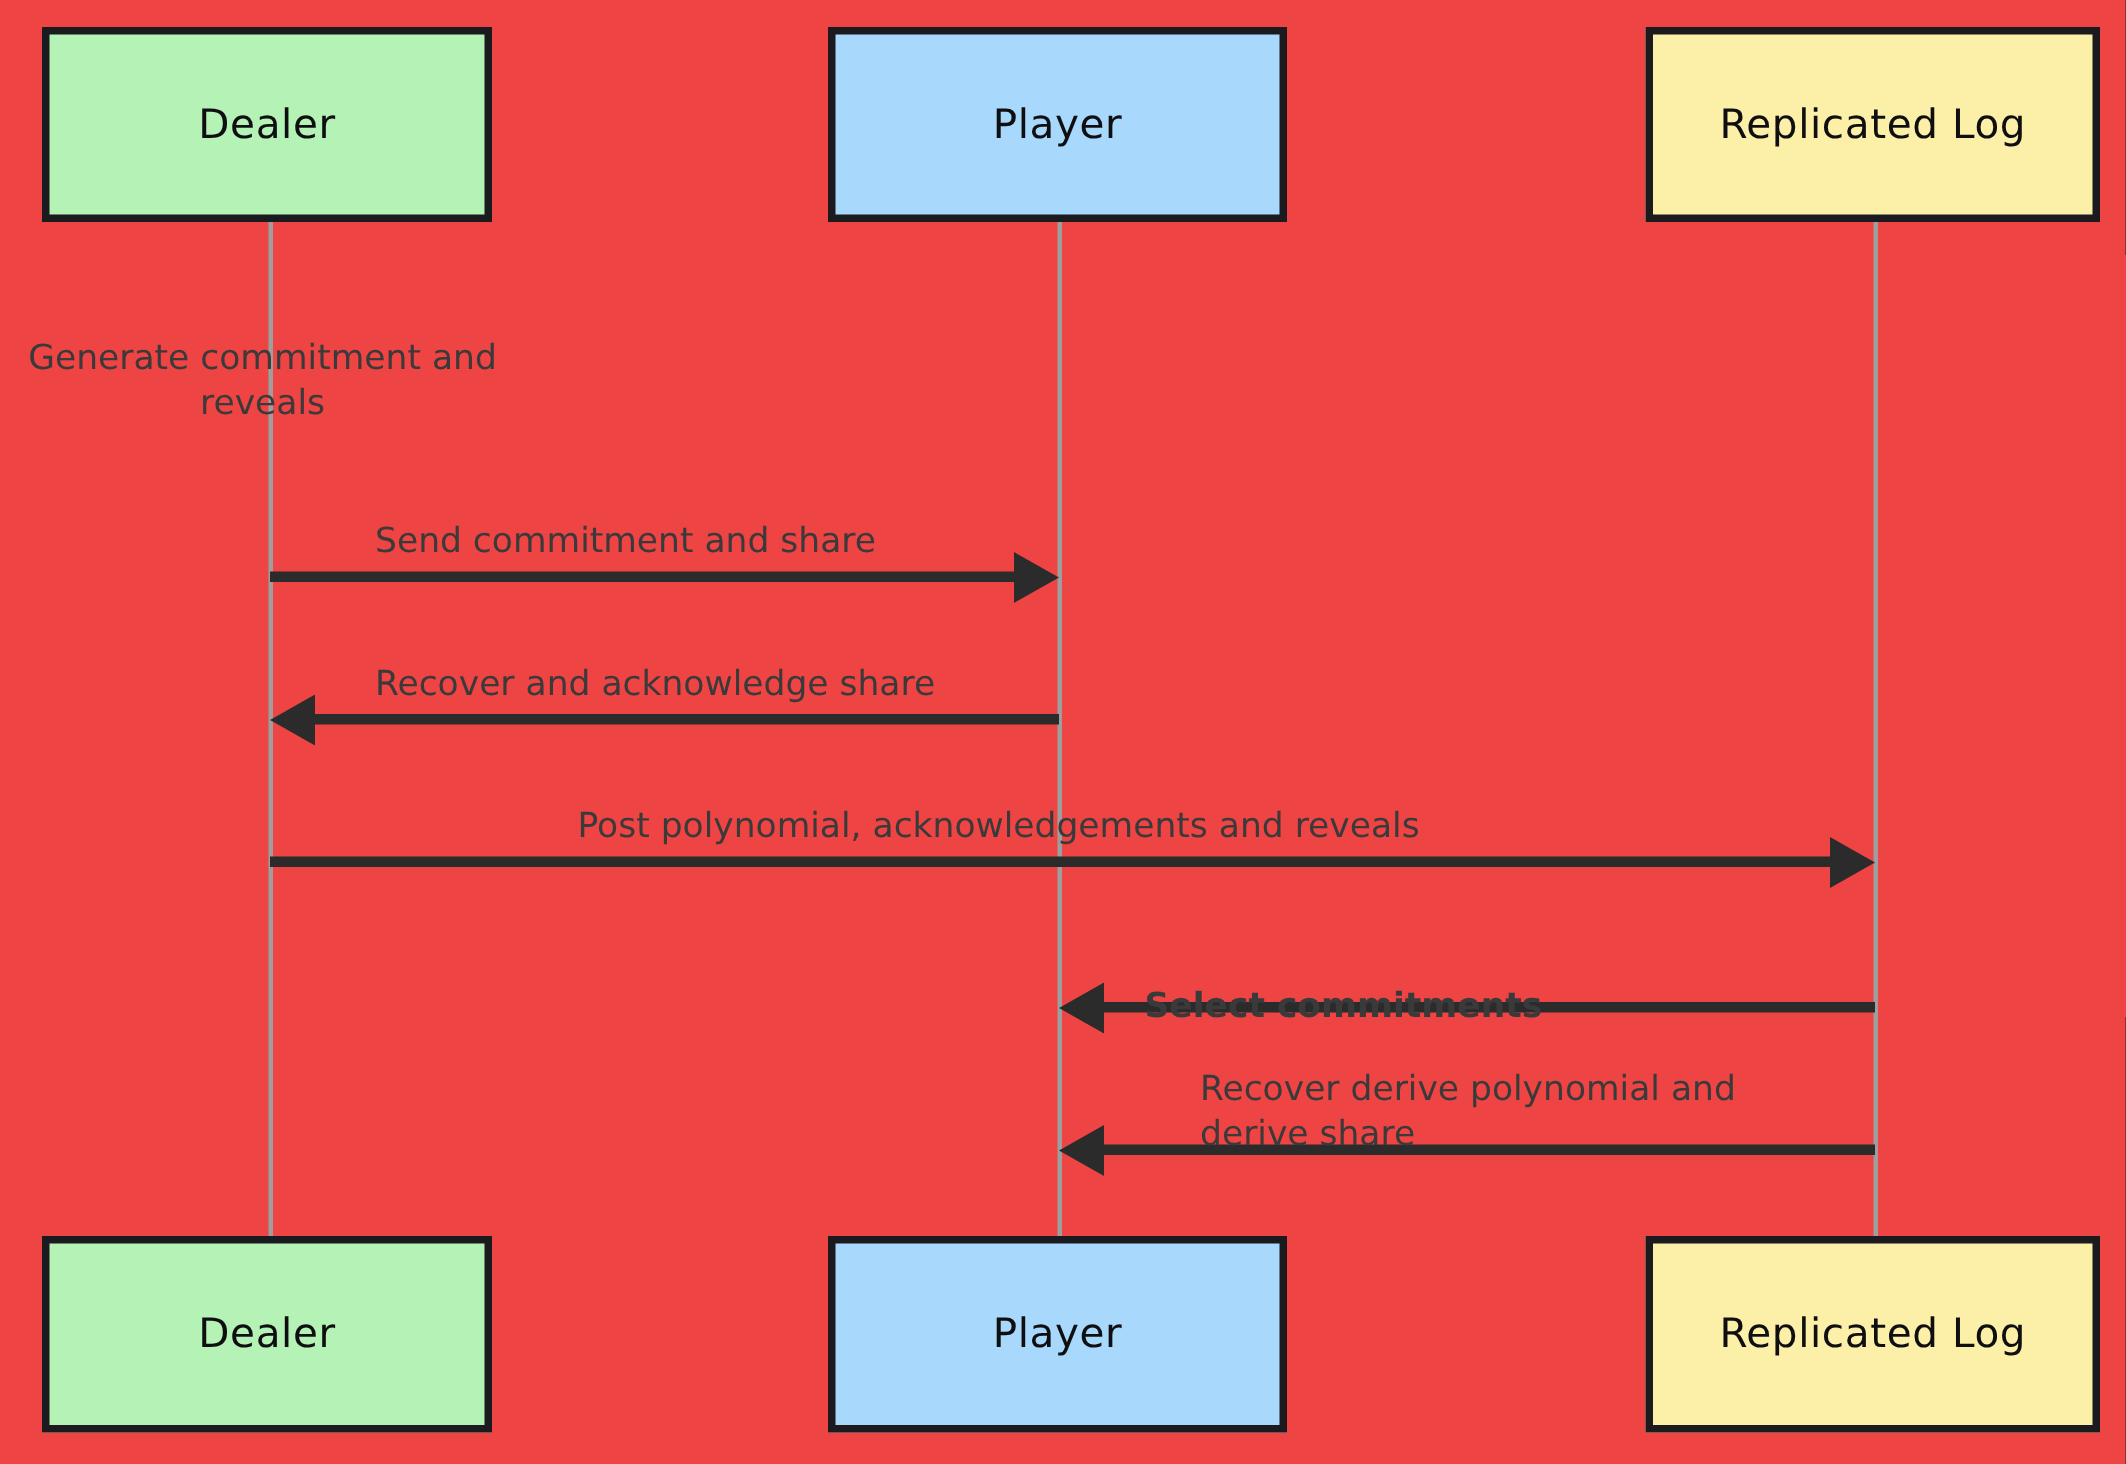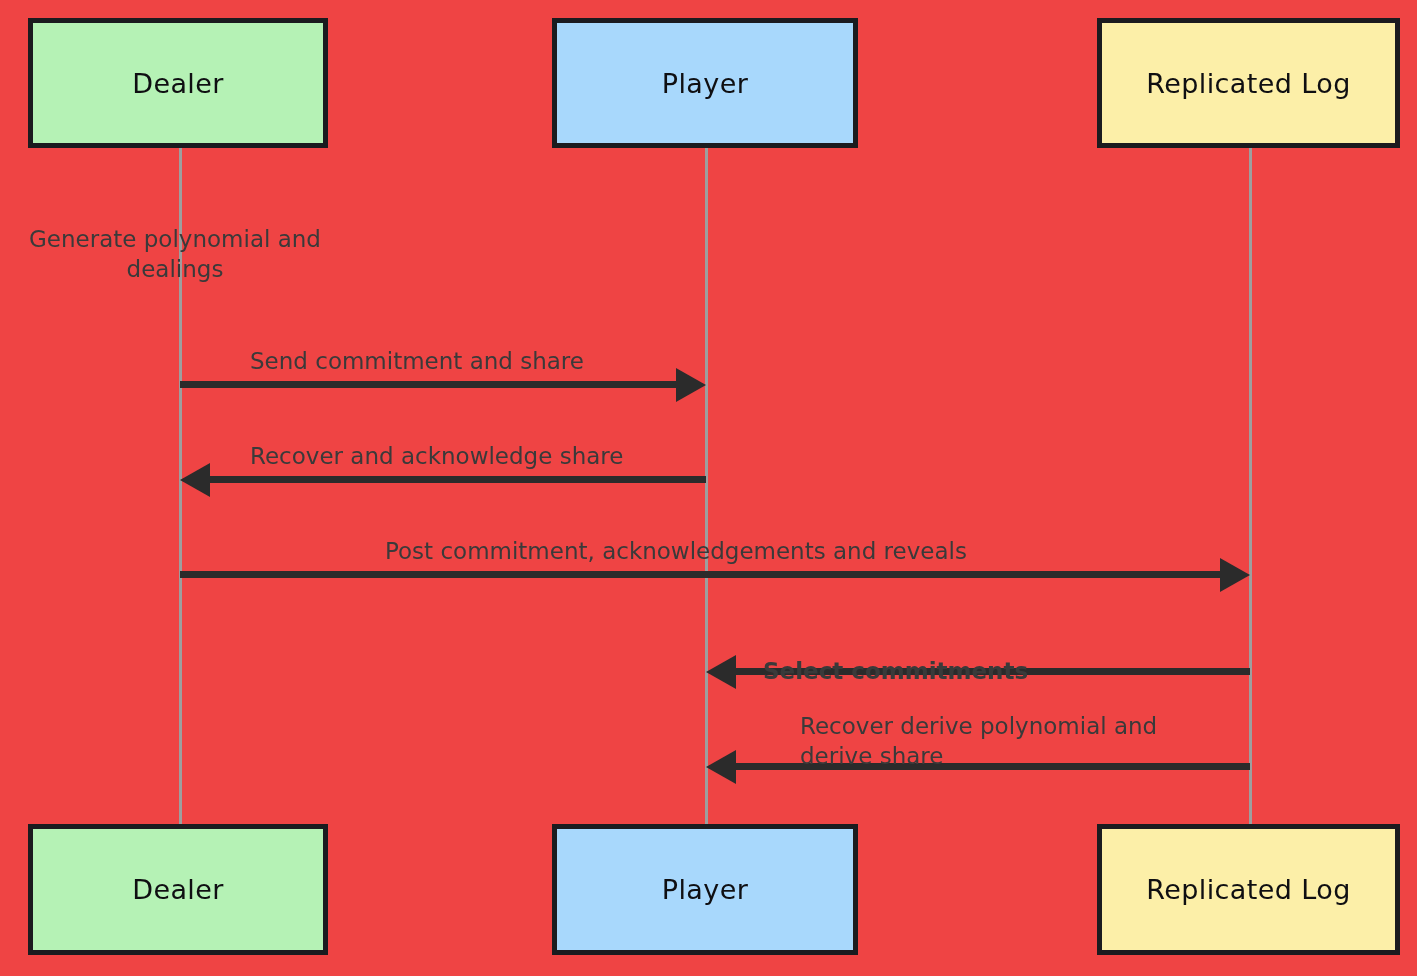--- a/index.html
+++ b/index.html
@@ -41,33 +41,33 @@
   </div>
 
   <div class="participant-box" style="left:1097px;top:18px;width:303px;height:130px;background:#fcefa8;">
     <span class="participant-label">Replicated Log</span>
   </div>
 
   <div class="lifeline" style="left:179px;top:148px;height:678px;"></div>
   <div class="lifeline" style="left:705px;top:148px;height:678px;"></div>
   <div class="lifeline" style="left:1249px;top:148px;height:678px;"></div>
 
-  <div class="note-label" style="left:10px;top:224px;width:330px;">Generate polynomial and dealings</div>
+  <div class="note-label" style="left:10px;top:224px;width:330px;">Generate commitment and reveals</div>
 
   <div class="msg-line" style="left:180px;top:381px;width:496px;"></div>
   <div class="arrow-head right" style="left:676px;top:368px;"></div>
   <div class="msg-label" style="left:250px;top:346px;width:390px;">Send commitment and share</div>
 
   <div class="msg-line" style="left:210px;top:476px;width:496px;"></div>
   <div class="arrow-head left" style="left:180px;top:463px;"></div>
   <div class="msg-label" style="left:250px;top:441px;width:390px;">Recover and acknowledge share</div>
 
   <div class="msg-line" style="left:180px;top:571px;width:1040px;"></div>
   <div class="arrow-head right" style="left:1220px;top:558px;"></div>
-  <div class="msg-label" style="left:385px;top:536px;width:660px;">Post commitment, acknowledgements and reveals</div>
+  <div class="msg-label" style="left:385px;top:536px;width:660px;">Post polynomial, acknowledgements and reveals</div>
 
   <div class="msg-line" style="left:736px;top:668px;width:514px;"></div>
   <div class="arrow-head left" style="left:706px;top:655px;"></div>
   <div class="msg-label" style="left:763px;top:656px;width:430px;font-weight:bold;">Select commitments</div>
 
   <div class="msg-line" style="left:736px;top:763px;width:514px;"></div>
   <div class="arrow-head left" style="left:706px;top:750px;"></div>
   <div class="msg-label" style="left:800px;top:711px;width:390px;">Recover derive polynomial and derive share</div>
 
   <div class="participant-box" style="left:28px;top:824px;width:300px;height:131px;background:#b5f2b5;">

